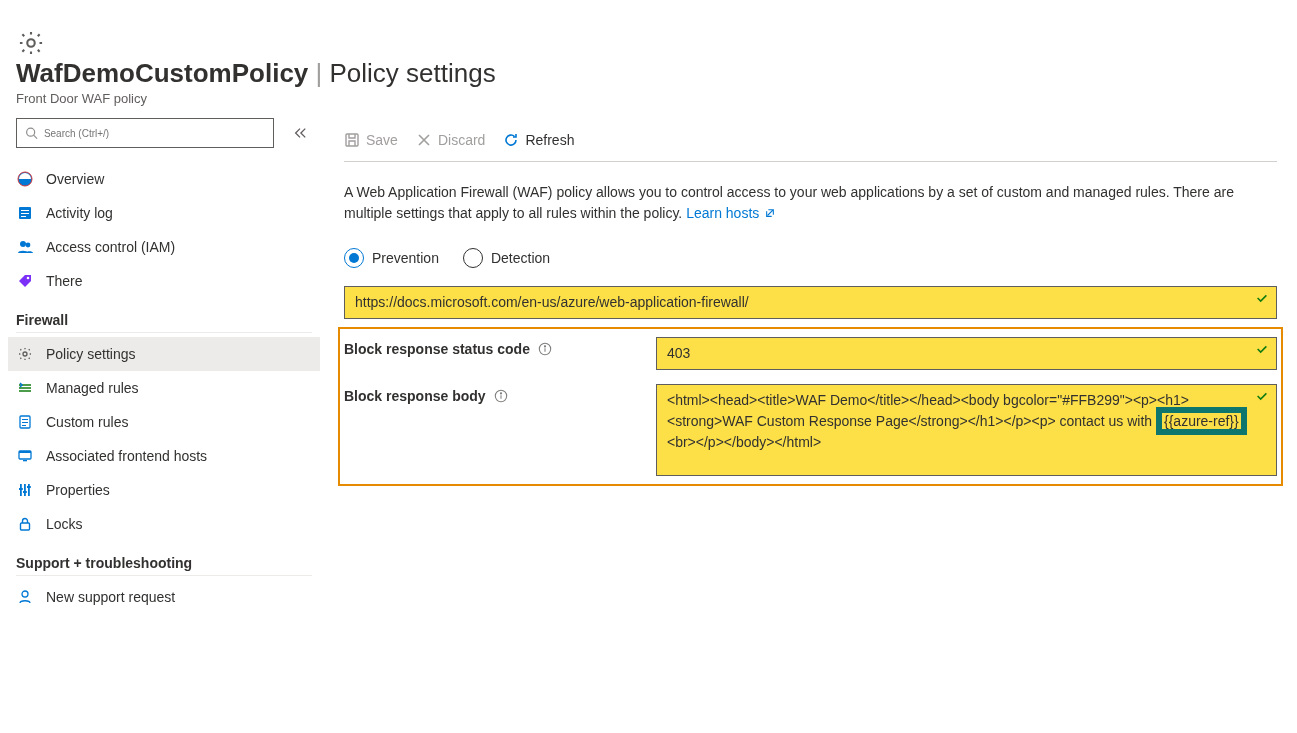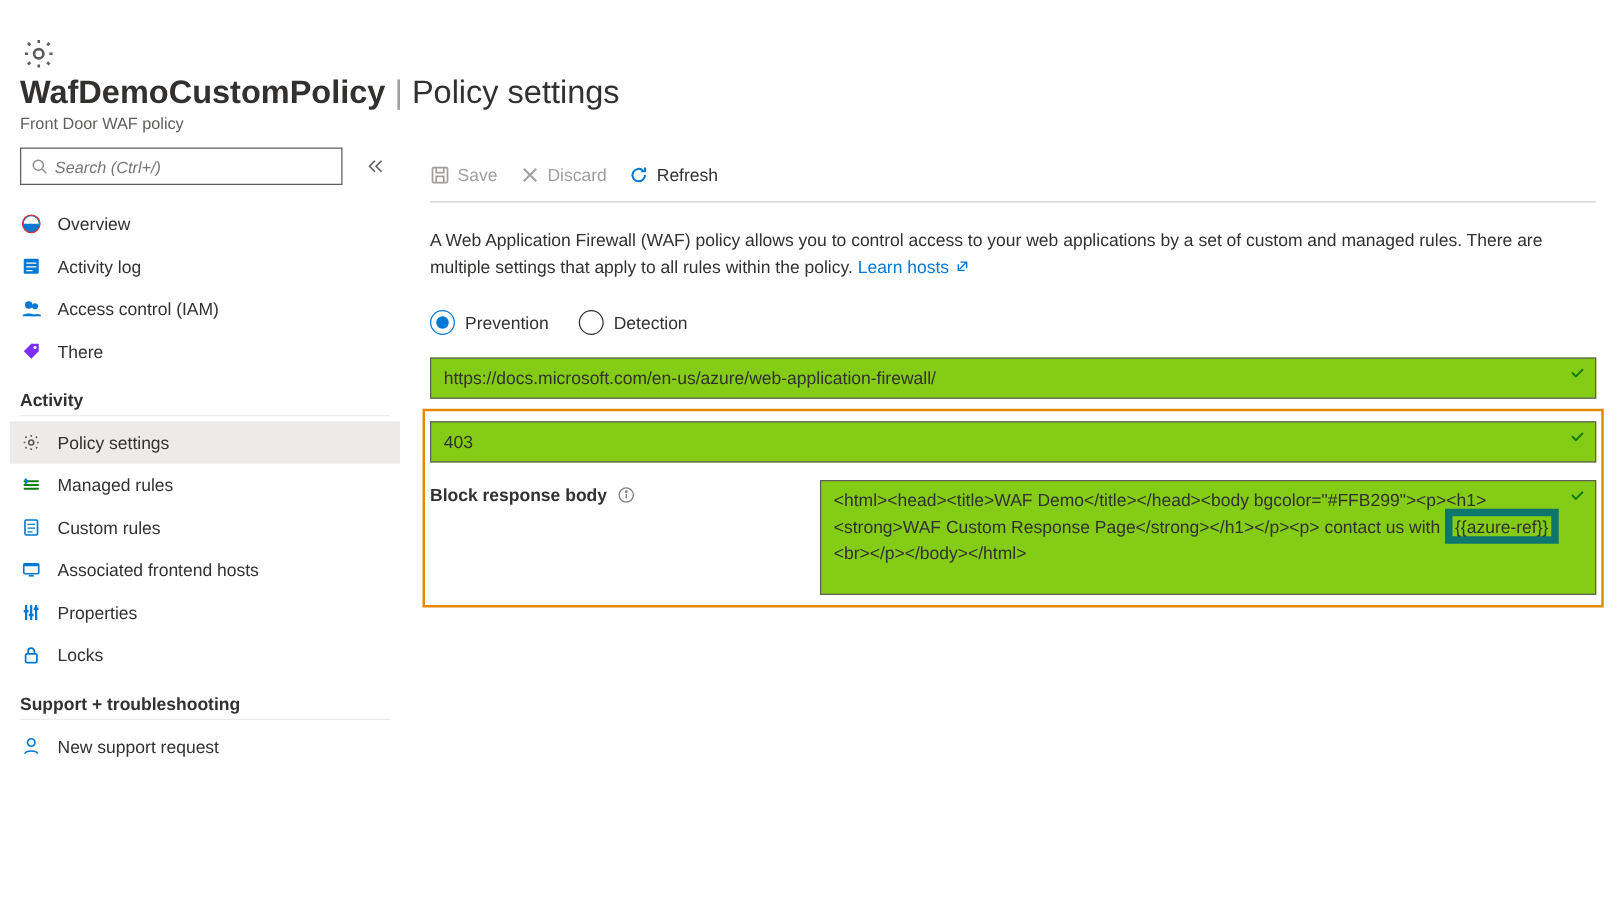--- a/index.html
+++ b/index.html
@@ -12,21 +12,21 @@
 .header-text h1 .sub { font-weight: 300; }
 .header-text .subtitle { font-size: 13px; color: #605e5c; margin-top: 2px; }
 
 .layout { display: flex; }
 .sidebar { width: 320px; padding: 0 8px 0 16px; }
 .main { flex: 1; padding: 0 20px 0 24px; }
 
 .search-row { display: flex; align-items: center; margin-bottom: 14px; }
 .search-box { flex: 1; border: 1px solid #605e5c; height: 30px; display: flex; align-items: center; padding: 0 8px; }
 .search-box svg { width: 14px; height: 14px; margin-right: 6px; opacity:.7; }
-.search-box input { border: 0; outline: 0; font-size: 13px; width: 100%; font-style: italic; }
+.search-box input { border: 0; outline: 0; font-size: 10px; width: 100%; }
 .collapse-btn { width: 24px; height: 24px; margin-left: 14px; display:flex; align-items:center; justify-content:center; cursor:pointer; }
 
 .nav-item { display: flex; align-items: center; padding: 8px 8px; cursor: pointer; font-size: 14px; color: #323130; margin-left:-8px; margin-right:-8px; }
 .nav-item.selected { background: #edebe9; }
 .nav-item .icon { width: 18px; height: 18px; margin-right: 12px; display:flex; align-items:center; justify-content:center; }
 .nav-group { font-weight: 600; font-size: 14px; padding: 14px 0 4px 0; color:#323130; border-bottom:1px solid #edebe9; margin-bottom:4px; }
 
 .toolbar { display: flex; align-items: center; height: 44px; border-bottom: 1px solid #d2d0ce; margin-bottom: 20px; }
 .toolbar-btn { display: flex; align-items: center; margin-right: 18px; font-size: 14px; cursor: pointer; }
 .toolbar-btn.disabled { color: #a19f9d; cursor: default; }
@@ -43,21 +43,21 @@
 .form-row .control { flex: 1; position: relative; }
 
 .radio-group { display: flex; align-items: center; gap: 24px; }
 .radio { display: inline-flex; align-items: center; cursor: pointer; }
 .radio-circle { width: 20px; height: 20px; border-radius: 50%; border: 1px solid #323130; margin-right: 8px; position: relative; }
 .radio.selected .radio-circle { border-color: #0078d4; }
 .radio.selected .radio-circle::after { content:''; position:absolute; inset:4px; background:#0078d4; border-radius:50%; }
 
 .azure-input, .azure-textarea {
   width: 100%; border: 1px solid #605e5c; padding: 5px 28px 5px 10px; font-size: 14px; font-family:inherit;
-  line-height: 1.5; color: #323130; outline: none; background:#84cc16;
+  line-height: 1.5; color: #323130; outline: none; background:#fde047;
 }
 .check-icon { position: absolute; right: 8px; top: 5px; color: #107c10; }
 
 .highlight-box { border: 2px solid #e68a00; padding: 8px 4px 4px 4px; margin: -10px -6px 0 -6px; }
 .highlight-box .form-row { margin-bottom: 14px; }
 .inline-highlight { border: 6px solid #0f766e; padding: 0 2px; }
 
 .azure-textarea-wrap { position: relative; }
 </style>
 </head>
@@ -132,21 +132,21 @@
     <div class="nav-item">
       <span class="icon">
           <svg width="16" height="16" viewBox="0 0 16 16" fill="#7b2ff7">
             <path d="M2 8l6-6h6v6l-6 6-6-6z"></path>
             <circle cx="11" cy="5" r="1.3" fill="#fff"></circle>
           </svg>
         </span>
       <span>There</span>
     </div>
 
-    <div class="nav-group">Activity</div>
+    <div class="nav-group">Firewall</div>
 
     <div class="nav-item selected">
       <span class="icon">
           <svg width="16" height="16" viewBox="0 0 24 24" fill="none" stroke="#605e5c" stroke-width="2">
             <circle cx="12" cy="12" r="3"></circle>
             <path d="M12 3v2M12 19v2M5 5l1.4 1.4M17.6 17.6L19 19M3 12h2M19 12h2M5 19l1.4-1.4M17.6 6.4L19 5"></path>
           </svg>
         </span>
       <span>Policy settings</span>
     </div>
@@ -271,20 +271,28 @@
       <div class="control">
         <input class="azure-input" value="https://docs.microsoft.com/en-us/azure/web-application-firewall/" style="">
         <svg class="check-icon" width="14" height="14" viewBox="0 0 16 16" fill="none" stroke="#107c10" stroke-width="1.8">
             <path d="M3 8l3.5 3.5L13 5"></path>
           </svg>
       </div>
     </div>
 
     <div class="highlight-box">
       <div class="form-row">
+        <div class="label bold">
+          <span>Block response status code</span>
+          <svg class="info-icon" viewBox="0 0 16 16" fill="none" stroke="#605e5c" stroke-width="1.2">
+              <circle cx="8" cy="8" r="6.5"></circle>
+              <line x1="8" y1="7" x2="8" y2="11"></line>
+              <circle cx="8" cy="5" r="0.7" fill="#605e5c"></circle>
+            </svg>
+        </div>
         <div class="control">
           <input class="azure-input" value="403" style="">
           <svg class="check-icon" width="14" height="14" viewBox="0 0 16 16" fill="none" stroke="#107c10" stroke-width="1.8">
               <path d="M3 8l3.5 3.5L13 5"></path>
             </svg>
         </div>
       </div>
 
       <div class="form-row" style="margin-bottom:4px;">
         <div class="label bold">

